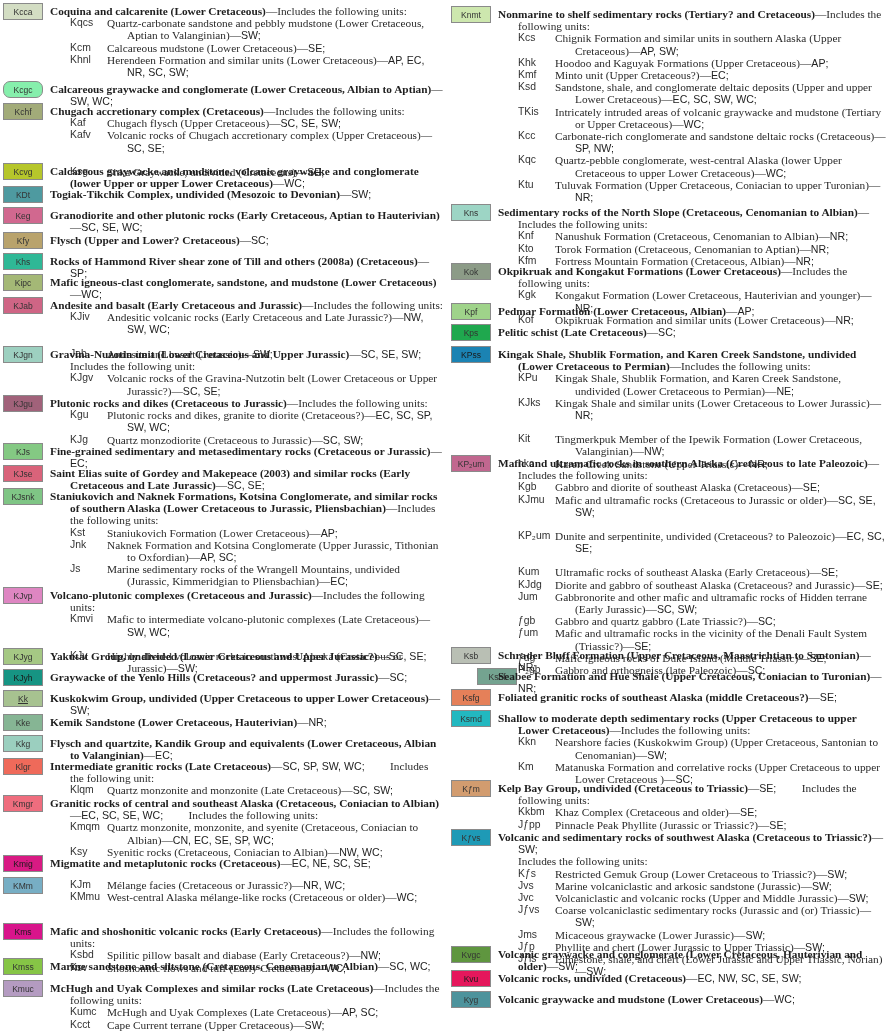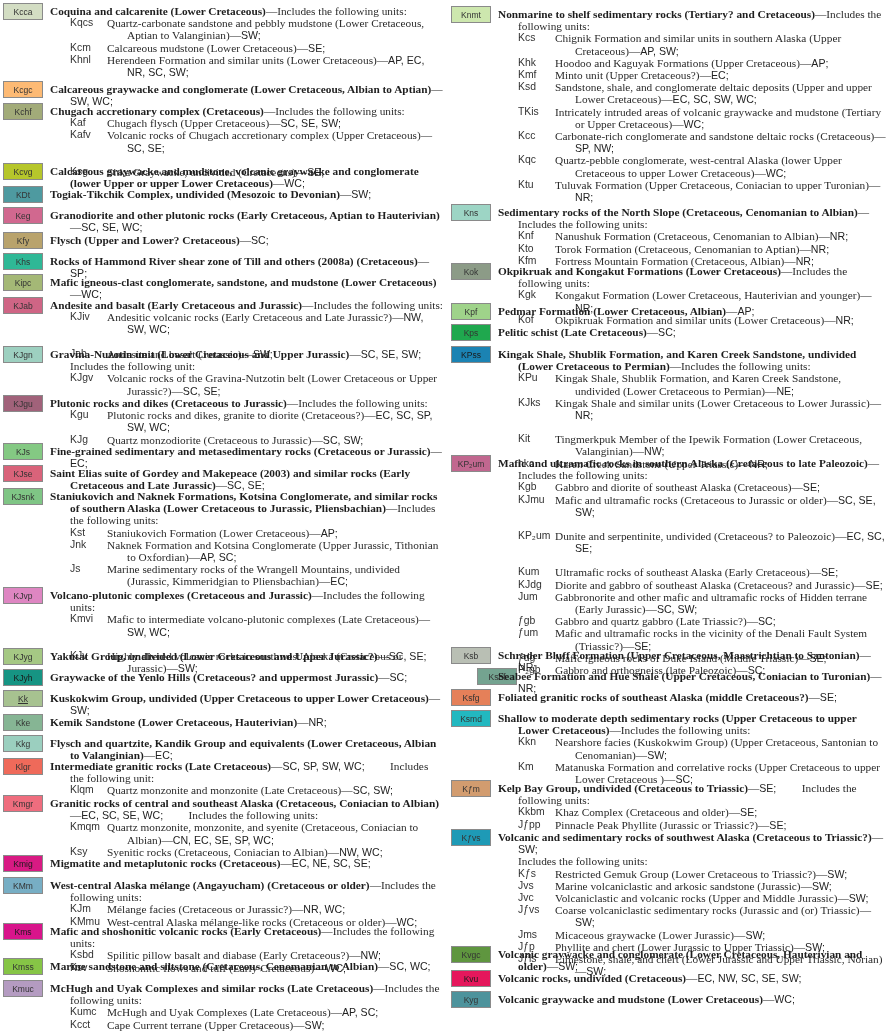--- a/index.html
+++ b/index.html
@@ -46,21 +46,21 @@
             <span class="desc"><span>Calcareous mudstone (Lower Cretaceous)</span><span>—</span><span class="reg">SE;</span></span>
           </div>
           <div class="sub">
             <span class="code">Khnl</span>
             <span class="desc"><span>Herendeen Formation and similar units (Lower Cretaceous)</span><span>—</span><span class="reg">AP, EC, NR, SC, SW;</span></span>
           </div>
         </div>
     </div>
   </div>
     <div class="unit" style="top: 78px;">
-    <div class="swatch" style="background: #fdba74;">
+    <div class="swatch" style="background: #86efac; border-radius: 7px;">
         <span>Kcgc</span>
       </div>
     <div class="body">
       <div class="head"><span class="title">Calcareous graywacke and conglomerate (Lower Cretaceous, Albian to Aptian)</span><span class="dash">—</span><span class="tail"></span><span class="reg">SW, WC;</span></div>
 
       <div class="subs"></div>
     </div>
   </div>
     <div class="unit" style="top: 100px;">
     <div class="swatch" style="background: rgb(162, 171, 121);">
@@ -355,21 +355,20 @@
       <div class="head"><span class="title">Migmatite and metaplutonic rocks (Cretaceous)</span><span class="dash">—</span><span class="tail"></span><span class="reg">EC, NE, SC, SE;</span></div>
 
       <div class="subs"></div>
     </div>
   </div>
     <div class="unit" style="top: 874px;">
     <div class="swatch" style="background: rgb(119, 174, 196);">
         <span>KMm</span>
       </div>
     <div class="body">
-      <div class="head"><span class="title">West-central Alaska mélange (Angayucham) (Cretaceous or older)</span><span class="dash">—</span><span class="tail">Includes the following units:</span><span class="reg"></span></div>
 
       <div class="subs">
           <div class="sub">
             <span class="code">KJm</span>
             <span class="desc"><span>Mélange facies (Cretaceous or Jurassic?)</span><span>—</span><span class="reg">NR, WC;</span></span>
           </div>
           <div class="sub">
             <span class="code">KMmu</span>
             <span class="desc"><span>West-central Alaska mélange-like rocks (Cretaceous or older)</span><span>—</span><span class="reg">WC;</span></span>
           </div>

